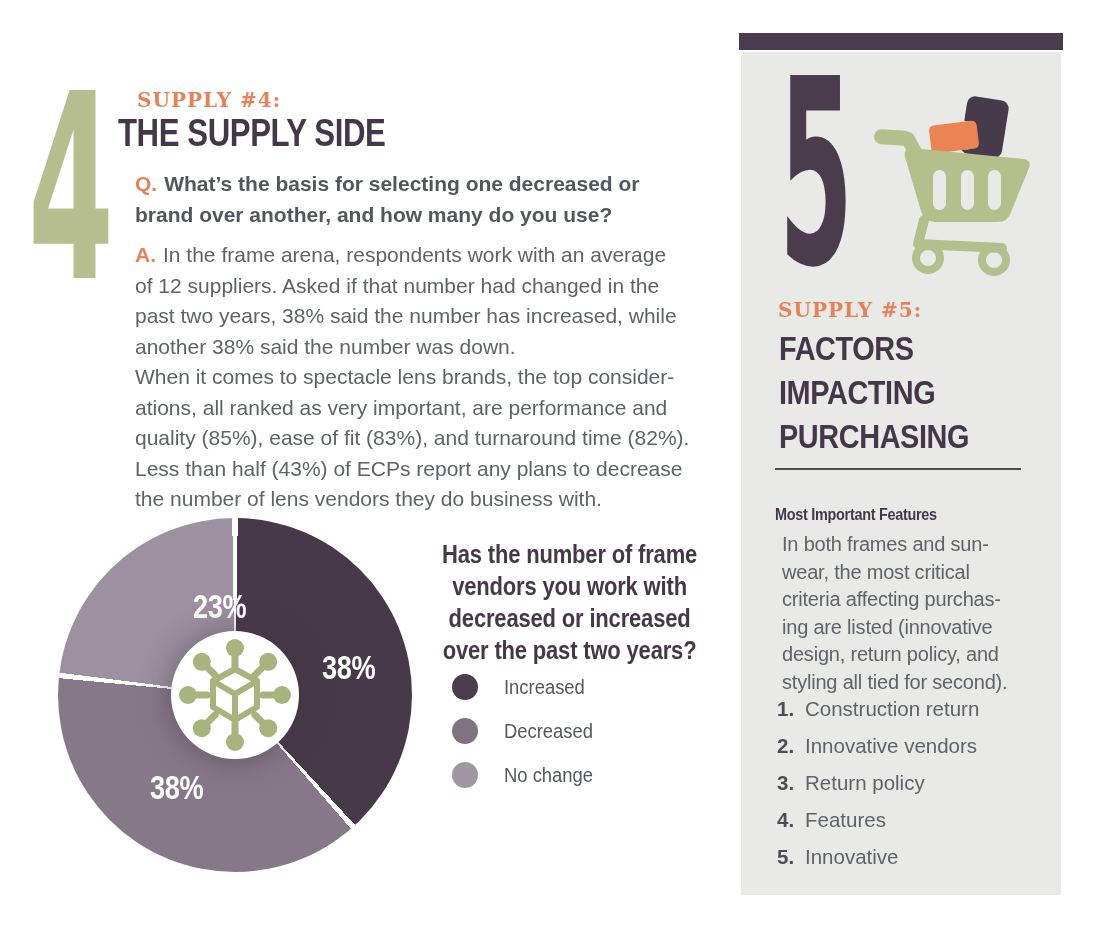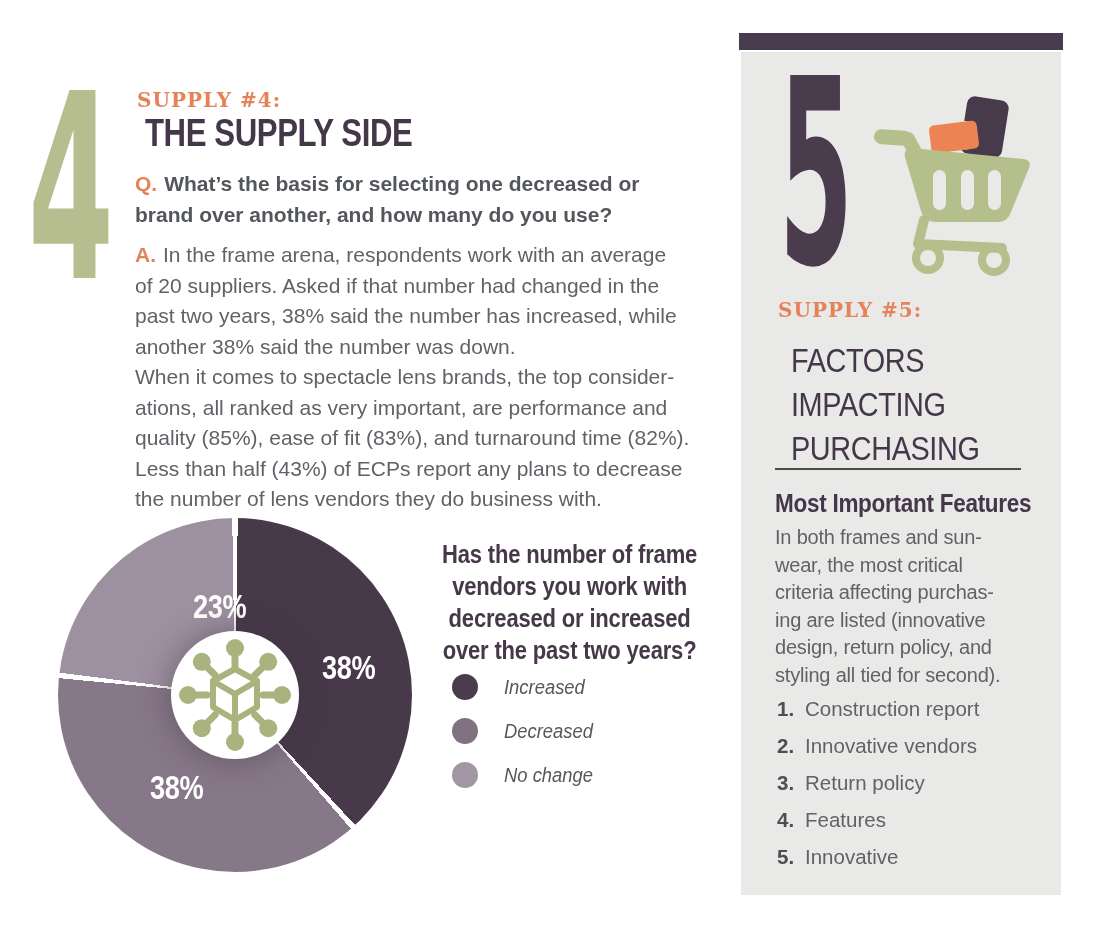--- a/index.html
+++ b/index.html
@@ -28,64 +28,64 @@
     display:flex;align-items:center;justify-content:center;
   }
   .pct{
     position:absolute;color:#ffffff;font-weight:700;font-size:34px;line-height:1;
     transform:scaleX(.8);transform-origin:0 0;letter-spacing:-.5px;
   }
   .chart-title{
     font-size:25px;line-height:32px;font-weight:700;color:#463849;margin:0;letter-spacing:-.2px;text-align:center;
   }
   .chart-title .cx{transform:scaleX(.88);}
-  .legend{display:flex;flex-direction:column;gap:18px;font-style:italic;}
+  .legend{display:flex;flex-direction:column;gap:18px;}
   .legend-row{display:flex;align-items:center;height:26px;}
   .dot{width:26px;height:26px;border-radius:50%;flex:0 0 auto;}
   .d0{background:#4a3b4d;} .d1{background:#817282;} .d2{background:#a396a4;}
   .legend-label{margin-left:26px;font-size:20px;color:#55585c;display:inline-block;
     transform:scaleX(.92);transform-origin:0 50%;}
   
   .top-bar{background:#4a3c4f;}
   .panel{background:#e9e9e7;}
   .factors-title{
-    font-size:34px;line-height:44px;font-weight:400;color:#44374a;margin:16px;letter-spacing:-.5px;
+    font-size:34px;line-height:44px;font-weight:700;color:#44374a;margin:4px;letter-spacing:-.5px;
   }
   .factors-title .cx{transform:scaleX(.85);}
   .rule{background:#4b4b4b;height:2px;}
-  .subtitle{font-size:25px;font-weight:700;color:#44374a;letter-spacing:-.3px;}
+  .subtitle{font-size:16px;font-weight:700;color:#44374a;letter-spacing:-.3px;margin-top:17px;}
   .subtitle .cx{transform:scaleX(.9);}
-  .t5body{font-size:20px;line-height:27.5px;color:#5f6367;letter-spacing:-.2px;margin:0;}
+  .t5body{font-size:20px;line-height:27.5px;color:#5f6367;letter-spacing:-.2px;margin:7px;}
   .t5list{display:flex;flex-direction:column;gap:15px;}
   .t5row{display:flex;font-size:20.5px;line-height:22px;}
   .t5num{font-weight:700;color:#4b4f53;width:28px;flex:0 0 auto;}
   .t5txt{color:#5f6367;}
   .bignum text{font-family:"DejaVu Sans", sans-serif;font-weight:700;}
 </style>
 </head>
 <body>
 
 <svg class="abs bignum" style="left:28px;top:90px" width="86" height="192" viewBox="0 0 86 192">
   <text x="43" y="188" text-anchor="middle" font-size="258" fill="#b6bd8f" textLength="86" lengthAdjust="spacingAndGlyphs">4</text>
 </svg>
 
 <div class="abs trend-label" style="left:137px;top:88px">SUPPLY #4:</div>
 
-<div class="abs supply-title" style="left:145px;top:114px">
+<div class="abs supply-title" style="left:118px;top:114px">
   <span class="cx">THE SUPPLY SIDE</span>
 </div>
 
 <p class="abs qa q" style="left:135px;top:168px">
   <span class="prefix">Q.</span><span class="ml">What’s the basis for selecting one decreased or
 brand over another, and how many do you use?</span>
 </p>
 
 <p class="abs qa" style="left:135px;top:240px;line-height:30.5px">
   <span class="prefix">A.</span><span class="ml">In the frame arena, respondents work with an average
-of 20 suppliers. Asked if that number had changed in the
+of 12 suppliers. Asked if that number had changed in the
 past two years, 38% said the number has increased, while
 another 38% said the number was down.</span>
 </p>
 
 <p class="abs qa ml" style="left:135px;top:362px;line-height:30.5px">When it comes to spectacle lens brands, the top consider-
 ations, all ranked as very important, are performance and
 quality (85%), ease of fit (83%), and turnaround time (82%).
 Less than half (43%) of ECPs report any plans to decrease
 the number of lens vendors they do business with.</p>
 
@@ -198,21 +198,21 @@
 <p class="abs t5body ml" style="left:775px;top:524px">In both frames and sun-
 wear, the most critical
 criteria affecting purchas-
 ing are listed (innovative
 design, return policy, and
 styling all tied for second).</p>
 
 <div class="abs t5list" style="left:777px;top:698px">
   <div class="t5row">
     <span class="t5num">1.</span>
-    <span class="t5txt">Construction report</span>
+    <span class="t5txt">Construction return</span>
   </div>
   <div class="t5row">
     <span class="t5num">2.</span>
     <span class="t5txt">Innovative vendors</span>
   </div>
   <div class="t5row">
     <span class="t5num">3.</span>
     <span class="t5txt">Return policy</span>
   </div>
   <div class="t5row">

